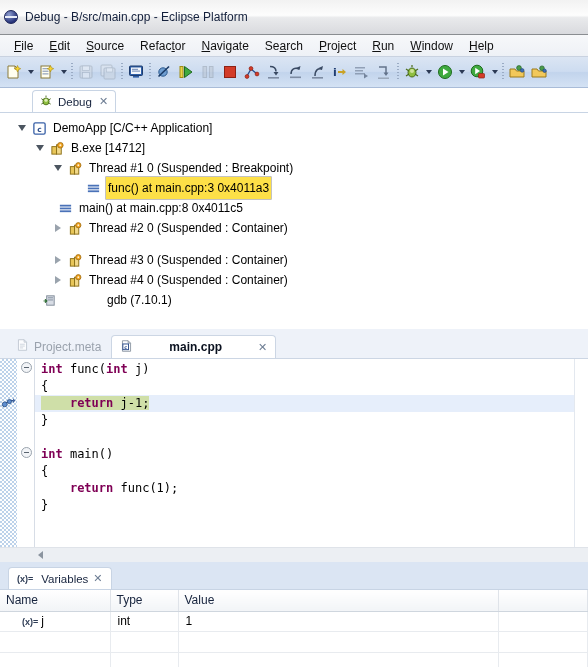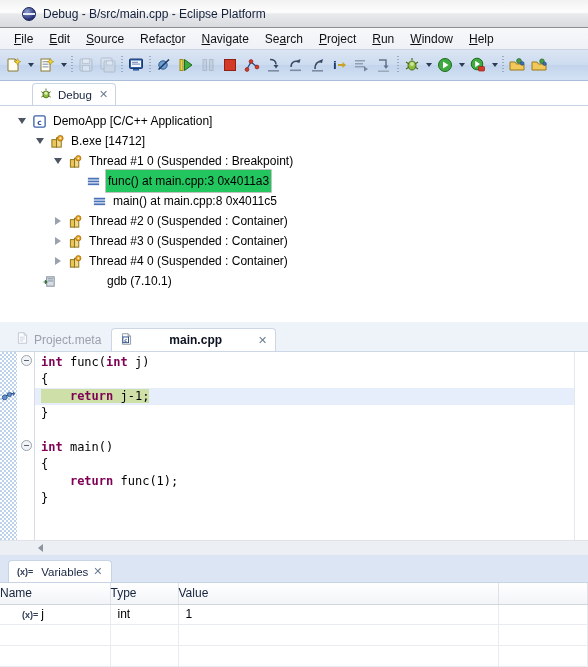--- a/index.html
+++ b/index.html
@@ -5,26 +5,26 @@
   * { box-sizing: border-box; margin: 0; padding: 0; }
   html, body {
     width: 588px; height: 667px;
     font-family: "Liberation Sans", sans-serif;
     overflow: hidden;
     background: #ffffff;
   }
 
   
   #titlebar {
-    height: 28px;
+    height: 35px;
     background: linear-gradient(to bottom, #f2f2f2 0%, #fdfdfd 45%, #e9eaec 52%, #d9dade 100%);
     border-bottom: 1px solid #8a8d91;
     display: flex;
     align-items: center;
-    padding-left: 22px;
+    padding-left: 4px;
   }
   #titlebar .tb-icon {
     width: 14px; height: 14px;
     border-radius: 50%;
     background: radial-gradient(circle at 35% 30%, #8f9fd0, #27337a 70%);
     border: 1px solid #1b2357;
     position: relative;
     flex: none;
   }
   #titlebar .tb-icon::before {
@@ -160,21 +160,21 @@
   }
   .tw-closed {
     border-top: 4.5px solid transparent;
     border-bottom: 4.5px solid transparent;
     border-left: 6px solid #9aa3ad;
   }
   .tree-row .ticon { width: 18px; height: 16px; flex: none; margin-right: 3px;
                      display: flex; align-items: center; justify-content: center; }
   .tree-row .tlabel { padding: 1px 2px; border-radius: 1px; }
   .tree-row.selected .tlabel {
-    background: #22c55e;
+    background: #fde047;
     border: 1px solid #c2c2c2;
     padding: 4px 2px;
   }
 
   
   #editor-part { height: 233px; background: #eef2f9; padding-top: 4px; }
   #editor-tabs {
     height: 25px;
     display: flex; align-items: flex-end;
     padding-left: 8px;
@@ -303,21 +303,21 @@
     height: calc(100% - 23px);
   }
   .vtable { width: 100%; border-collapse: collapse; table-layout: fixed; }
   .vtable th {
     height: 21px;
     background: linear-gradient(to bottom, #ffffff 0%, #f2f4f7 100%);
     border-right: 1px solid #dfe3e9;
     border-bottom: 1px solid #cfd6de;
     font-size: 12px; font-weight: normal; color: #16233d;
     text-align: left;
-    padding-left: 0;
+    padding-left: 6px;
   }
   .vtable td {
     height: 20px;
     border-right: 1px solid #e8ebef;
     border-bottom: 1px solid #e8ebef;
     font-size: 12px; color: #000000;
     padding-left: 7px;
     vertical-align: middle;
   }
   .vtable td.c-name { padding-left: 22px; position: relative; margin-top: 36px; }
@@ -604,21 +604,21 @@
         <span class="ticon">
           <svg width="15" height="15" viewBox="0 0 16 16">
             <rect x="2" y="4" width="12" height="1.9" fill="#4a72b8"></rect>
             <rect x="2" y="7" width="12" height="1.9" fill="#4a72b8"></rect>
             <rect x="2" y="10" width="12" height="1.9" fill="#4a72b8"></rect>
           </svg>
         </span>
         <span class="tlabel">func() at main.cpp:3 0x4011a3</span>
       </div>
 
-      <div class="tree-row" style="padding-left:90px;">
+      <div class="tree-row" style="padding-left:56px;">
         <span class="ticon">
           <svg width="15" height="15" viewBox="0 0 16 16">
             <rect x="2" y="4" width="12" height="1.9" fill="#4a72b8"></rect>
             <rect x="2" y="7" width="12" height="1.9" fill="#4a72b8"></rect>
             <rect x="2" y="10" width="12" height="1.9" fill="#4a72b8"></rect>
           </svg>
         </span>
         <span class="tlabel">main() at main.cpp:8 0x4011c5</span>
       </div>
 
@@ -630,21 +630,21 @@
           <svg width="15" height="15" viewBox="0 0 16 16">
             <rect x="2.5" y="6" width="4.5" height="8" fill="#e8c659" stroke="#8a6e16"></rect>
             <rect x="7" y="4.5" width="4.5" height="9.5" fill="#f2d98a" stroke="#8a6e16"></rect>
             <circle cx="11" cy="4.5" r="2.8" fill="#f0a21e" stroke="#9a670d" stroke-width=".8"></circle>
             <circle cx="11" cy="4.5" r="1" fill="#fff3d6"></circle>
           </svg>
         </span>
         <span class="tlabel">Thread #2 0 (Suspended : Container)</span>
       </div>
 
-      <div class="tree-row" style="padding-left:50px;">
+      <div class="tree-row" style="padding-left:50px;margin-top:12px;">
         <span class="twisty">
             <span class="tw-closed"></span>
           </span>
         <span class="ticon">
           <svg width="15" height="15" viewBox="0 0 16 16">
             <rect x="2.5" y="6" width="4.5" height="8" fill="#e8c659" stroke="#8a6e16"></rect>
             <rect x="7" y="4.5" width="4.5" height="9.5" fill="#f2d98a" stroke="#8a6e16"></rect>
             <circle cx="11" cy="4.5" r="2.8" fill="#f0a21e" stroke="#9a670d" stroke-width=".8"></circle>
             <circle cx="11" cy="4.5" r="1" fill="#fff3d6"></circle>
           </svg>

